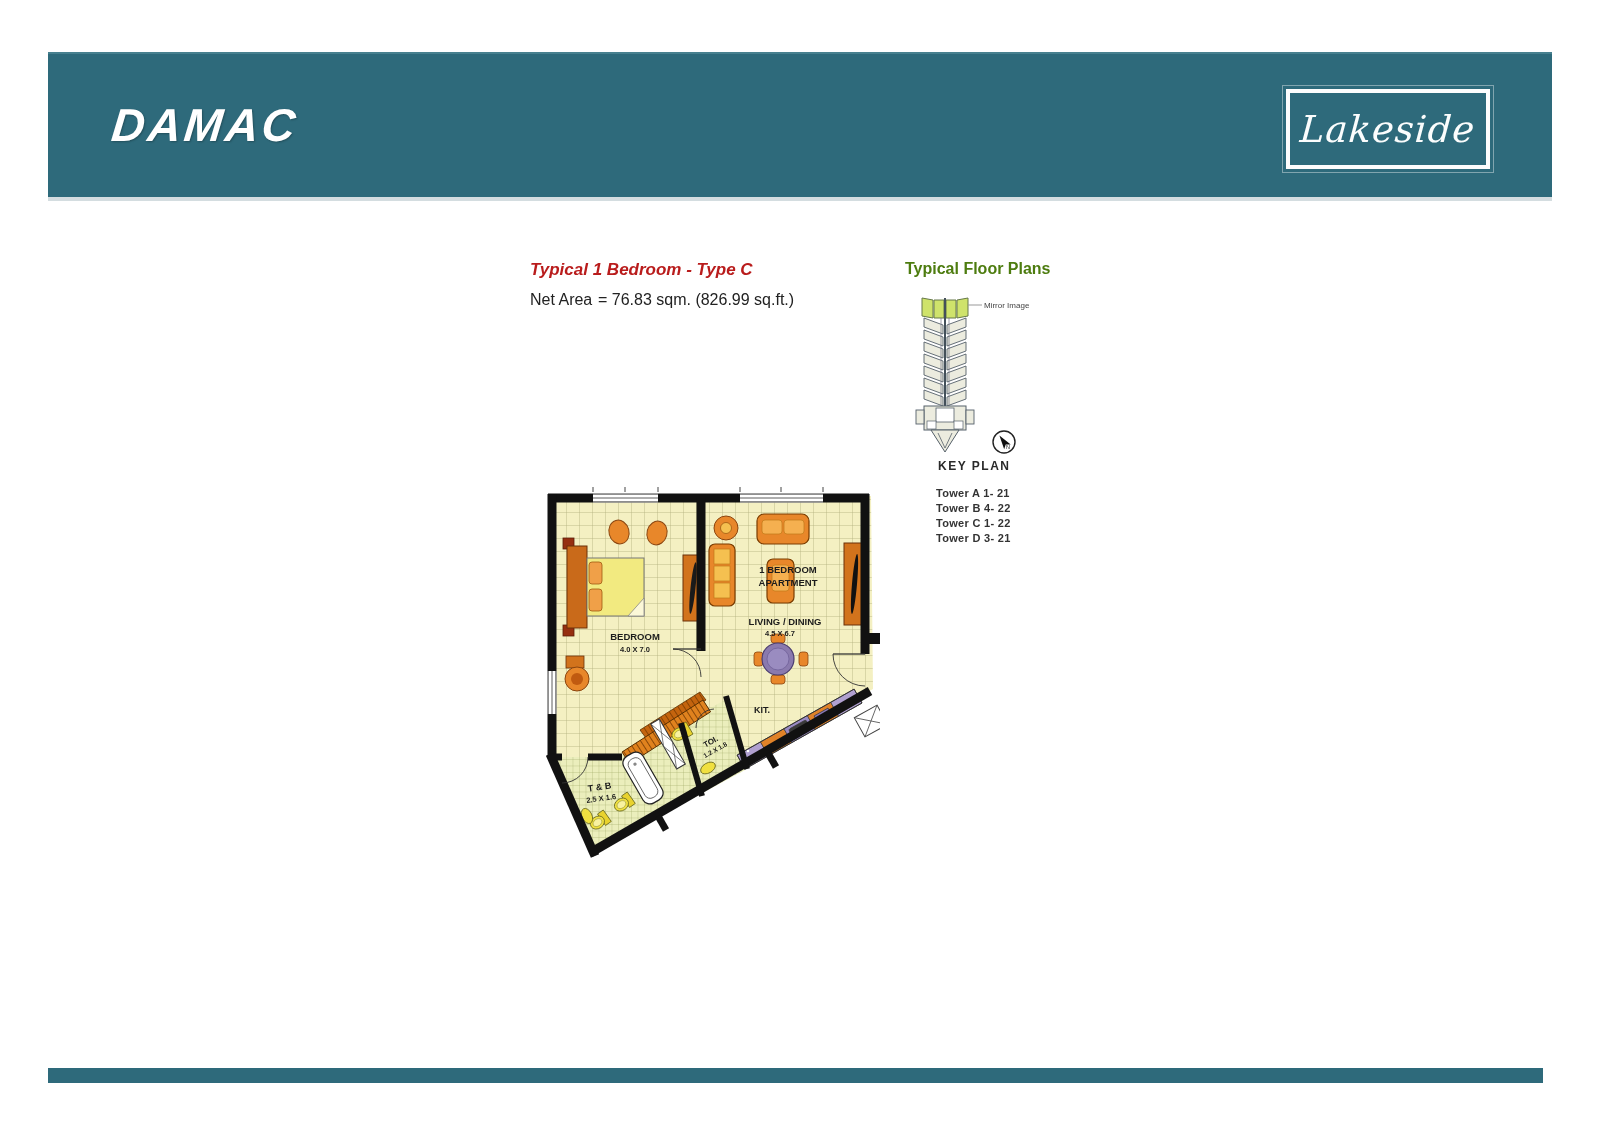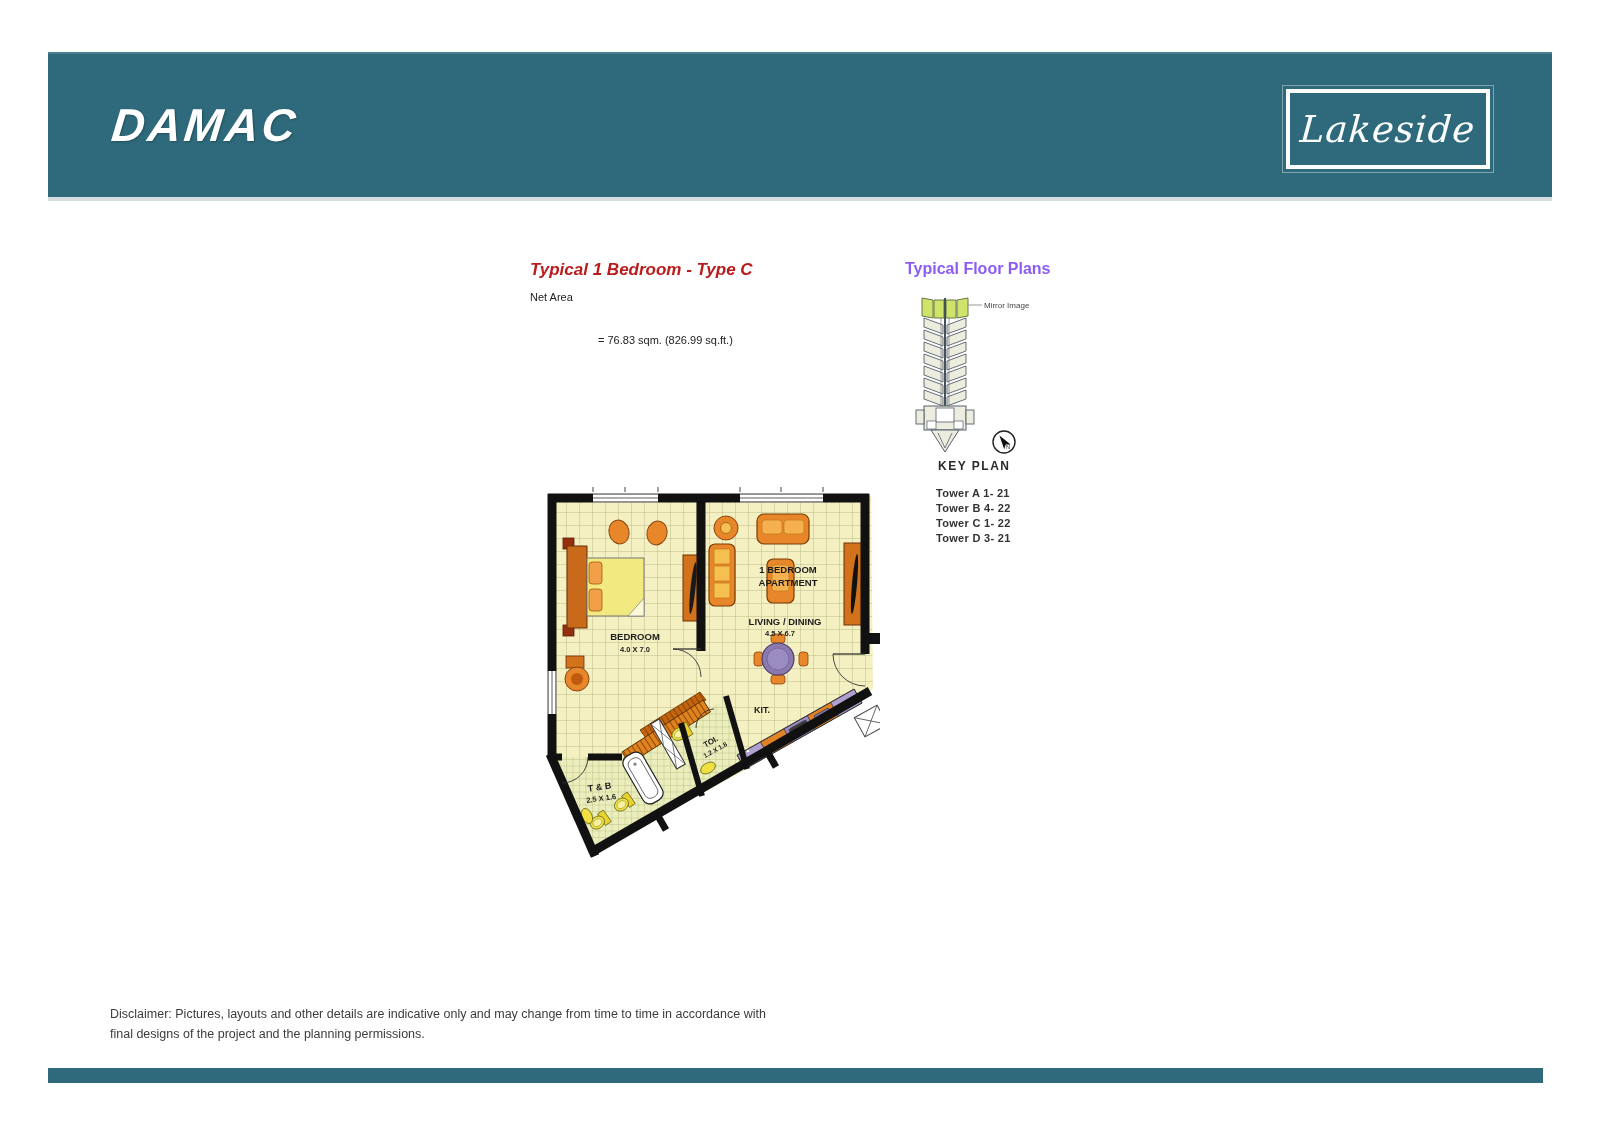--- a/index.html
+++ b/index.html
@@ -25,24 +25,24 @@
     display:flex; align-items:center; justify-content:center;
   }
   .lakeside-text {
     color:#fbfdfd; font-family:"DejaVu Serif", serif; font-style:italic;
     font-size:37px; letter-spacing:1px; transform:skewX(-4deg);
   }
   
   .plan-title {
     position:absolute; left:530px; top:260px; font-size:17px; font-weight:bold; color:#b91c1c;font-style:italic;
   }
-  .net-area-row { position:absolute; left:530px; top:291px; font-size:11px; color:#222; }
-  .net-area-row .val { position:absolute; left:68px; top:0; white-space:nowrap; width:280px;margin-top:43px; }
+  .net-area-row { position:absolute; left:530px; top:291px; font-size:16px; color:#222; }
+  .net-area-row .val { position:absolute; left:68px; top:0; white-space:nowrap; width:280px; }
   .kp-heading {
-    position:absolute; left:905px; top:260px; font-size:16px; font-weight:bold; color:#8b5cf6;
+    position:absolute; left:905px; top:260px; font-size:16px; font-weight:bold; color:#4d7c0f;
   }
   .kp-figure { position:absolute; left:900px; top:292px; width:170px; height:180px; }
   .kp-caption {
     position:absolute; left:938px; top:459px; font-size:12px; font-weight:700;
     letter-spacing:1.5px; color:#2a2a2a;
   }
   .tower-list { position:absolute; left:936px; top:487px; font-size:11px; font-weight:600; color:#333; }
   .tower-list div { height:15px; letter-spacing:.3px; }
   
   .fp-figure { position:absolute; left:540px; top:486px; width:340px; height:372px; }
@@ -301,20 +301,16 @@
         <text class="fp-label" x="0" y="0" font-size="8">TOI.</text>
         <text class="fp-label" x="0" y="9" font-size="6.5">1.2 X 1.8</text>
       </g>
       <g transform="translate(60,304) rotate(-8)">
         <text class="fp-label" x="0" y="0" font-size="9">T &amp; B</text>
         <text class="fp-label" x="0" y="11" font-size="7.5">2.5 X 1.6</text>
       </g>
     </g>
   </svg>
 
-  <div class="disclaimer">
-    <div>Disclaimer: Pictures, layouts and other details are indicative only and may change from time to time in accordance with</div>
-    <div>final designs of the project and the planning permissions.</div>
-  </div>
 
   <div class="footer-bar"></div>
 
 </div>
 
 </body></html>

